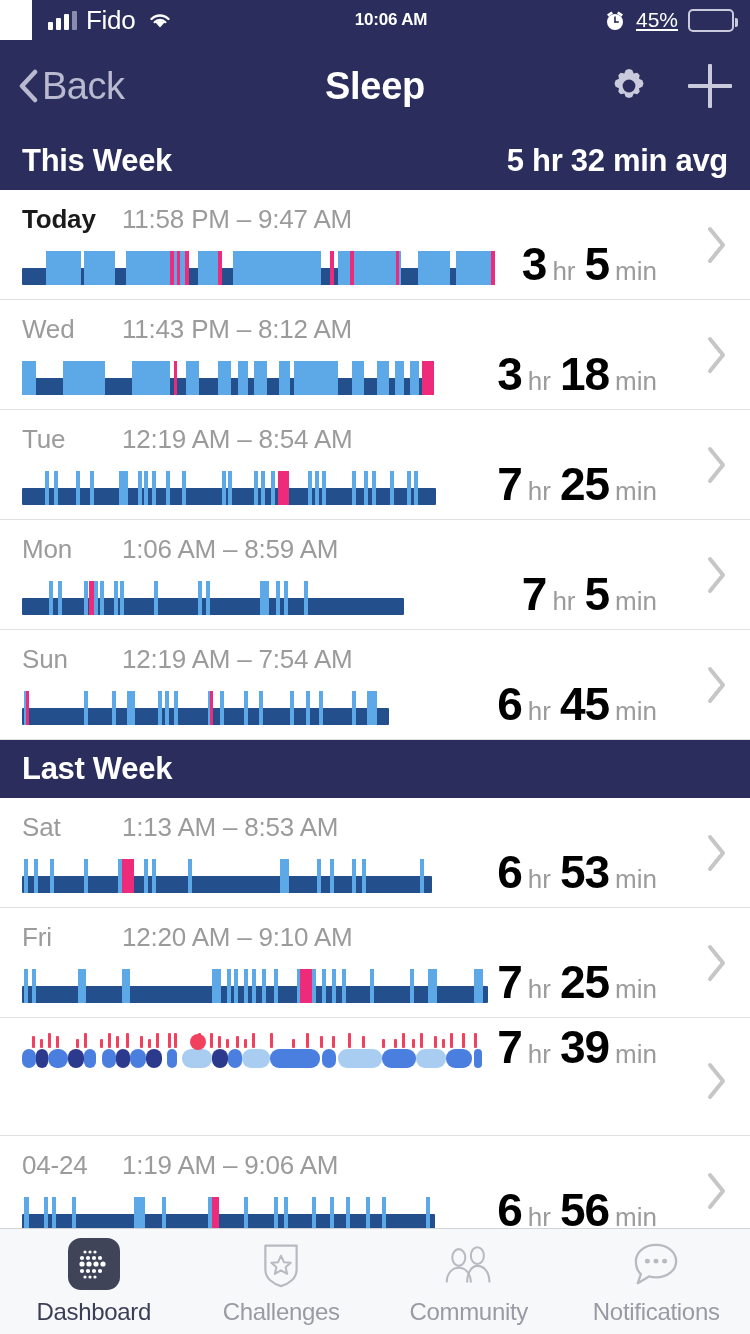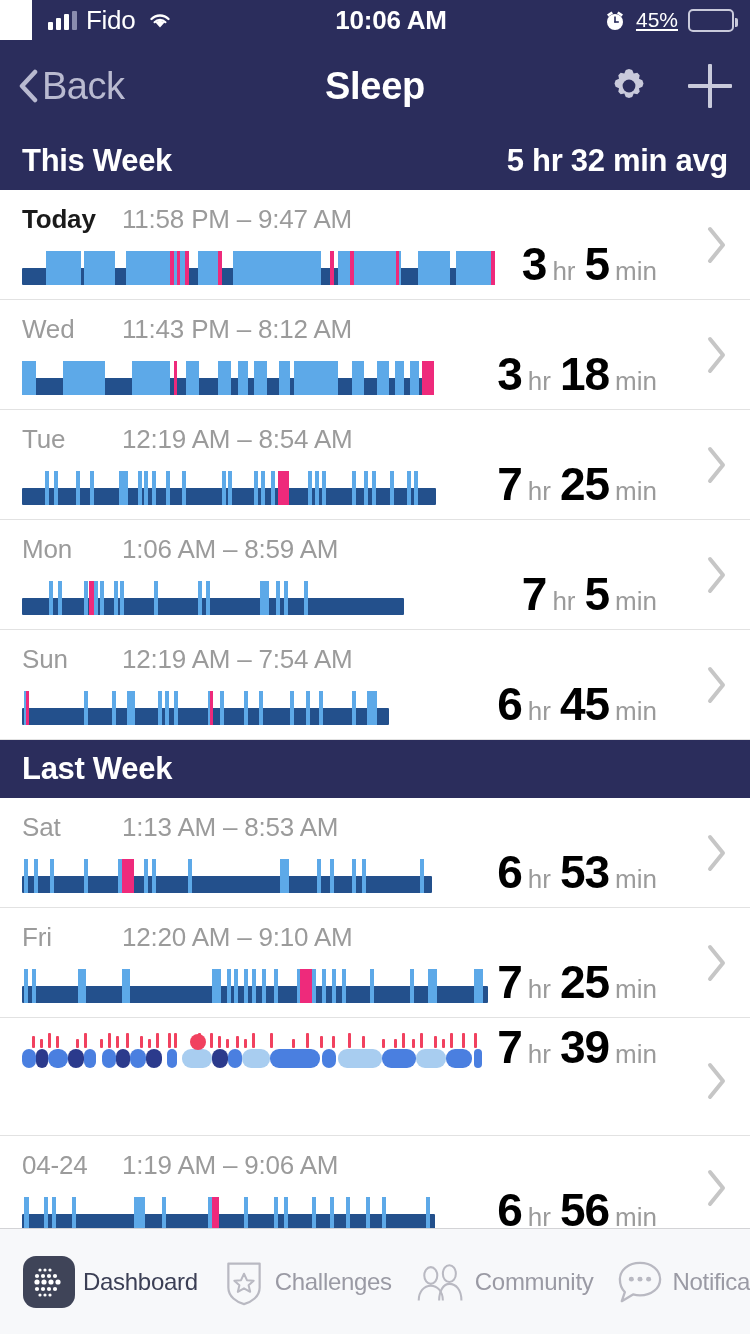--- a/index.html
+++ b/index.html
@@ -22,21 +22,21 @@
   .signal i { width:5px; background:#ffffff; border-radius:1px; display:block; }
   .signal i:nth-child(1){height:8px;}
   .signal i:nth-child(2){height:12px;}
   .signal i:nth-child(3){height:16px;}
   .signal i:nth-child(4){height:19px;background:#8a8cae;}
   .carrier { font-size:26px; letter-spacing:-0.3px; }
   .wifi { width:26px; height:19px; position:relative; margin-left:3px; }
   .wifi svg { display:block; }
   .sb-center {
     position:absolute; left:0; right:0; text-align:center;
-    font-size:26px; font-weight:700; letter-spacing:-0.2px;
+    font-size:17px; font-weight:700; letter-spacing:-0.2px;
     pointer-events:none;
   }
   .sb-right {
     margin-left:auto; display:flex; align-items:center; gap:10px;
     position:relative; z-index:2;
   }
   .alarm { width:22px; height:22px; }
   .batt-pct { font-size:21px;text-decoration:underline; }
   .battery {
     width:46px; height:23px; border:2px solid #c9cadb; border-radius:5px;
@@ -79,21 +79,21 @@
     height:58px; background:#2b2d5c; color:#ffffff;
     display:flex; align-items:center; justify-content:space-between;
     padding:0 22px; font-size:31px; font-weight:700; letter-spacing:-0.3px;
   }
 
   .row {
     height:110px; position:relative; padding:0 22px;
     border-bottom:1px solid #e2e2e2; background:#fff;
     cursor:pointer;
   }
-  .row:last-child { border-bottom:7px solid #a16207; }
+  .row:last-child { border-bottom:1px solid #a16207; }
   .row-top { display:flex; align-items:baseline; padding-top:14px; }
   .row-day {
     width:100px; font-size:26px; color:#9b9b9b; letter-spacing:-0.2px;
     flex:0 0 auto;
   }
   .row-day.today { color:#1a1a1a; font-weight:700; }
   .row-time { font-size:26px; color:#9b9b9b; letter-spacing:-0.2px; }
 
   .row-body {
     display:flex; align-items:flex-end; margin-top:8px;
@@ -142,22 +142,22 @@
     width:22px; height:40px;
   }
 
   
   .tabbar {
     position:absolute; bottom:0; left:0; right:0; height:106px;
     background:#f7f8fa; border-top:1px solid #d3d3d6;
     display:flex; align-items:center;
   }
   .tab {
-    flex:1; display:flex; flex-direction:row; align-items:center;
-    gap:8px; cursor:pointer;padding-left:23px;
+    flex:1; display:flex; flex-direction:column; align-items:center;
+    gap:8px; cursor:pointer;
   }
   .tab-ic { height:52px; display:flex; align-items:center; justify-content:center; }
   .tab-label { font-size:24px; color:#9a9aa4; letter-spacing:-0.3px; }
   .tab.active .tab-label { color:#3b3f55; }
   .fitbit-logo {
     width:52px; height:52px; background:#3f4458; border-radius:13px;
     position:relative;
   }
 </style>
 </head>

